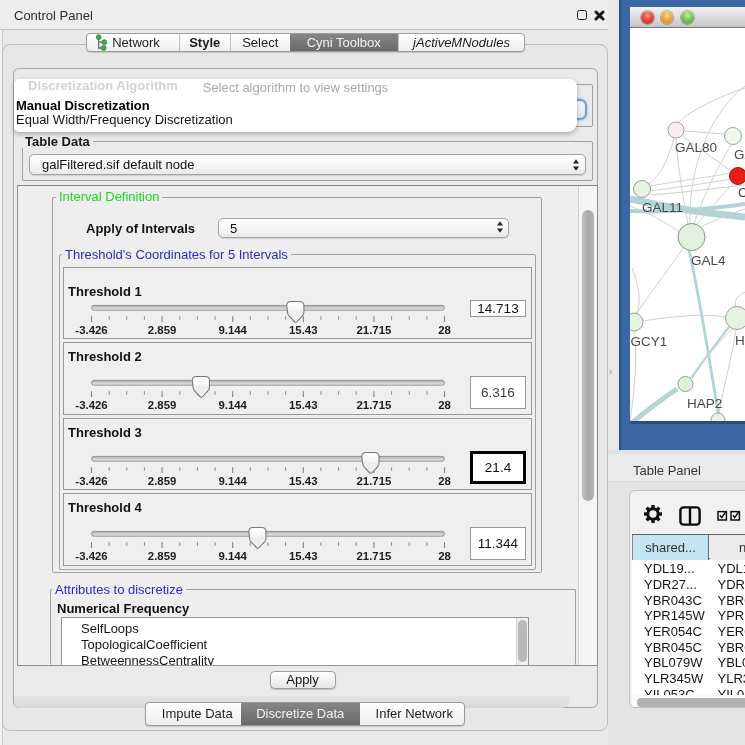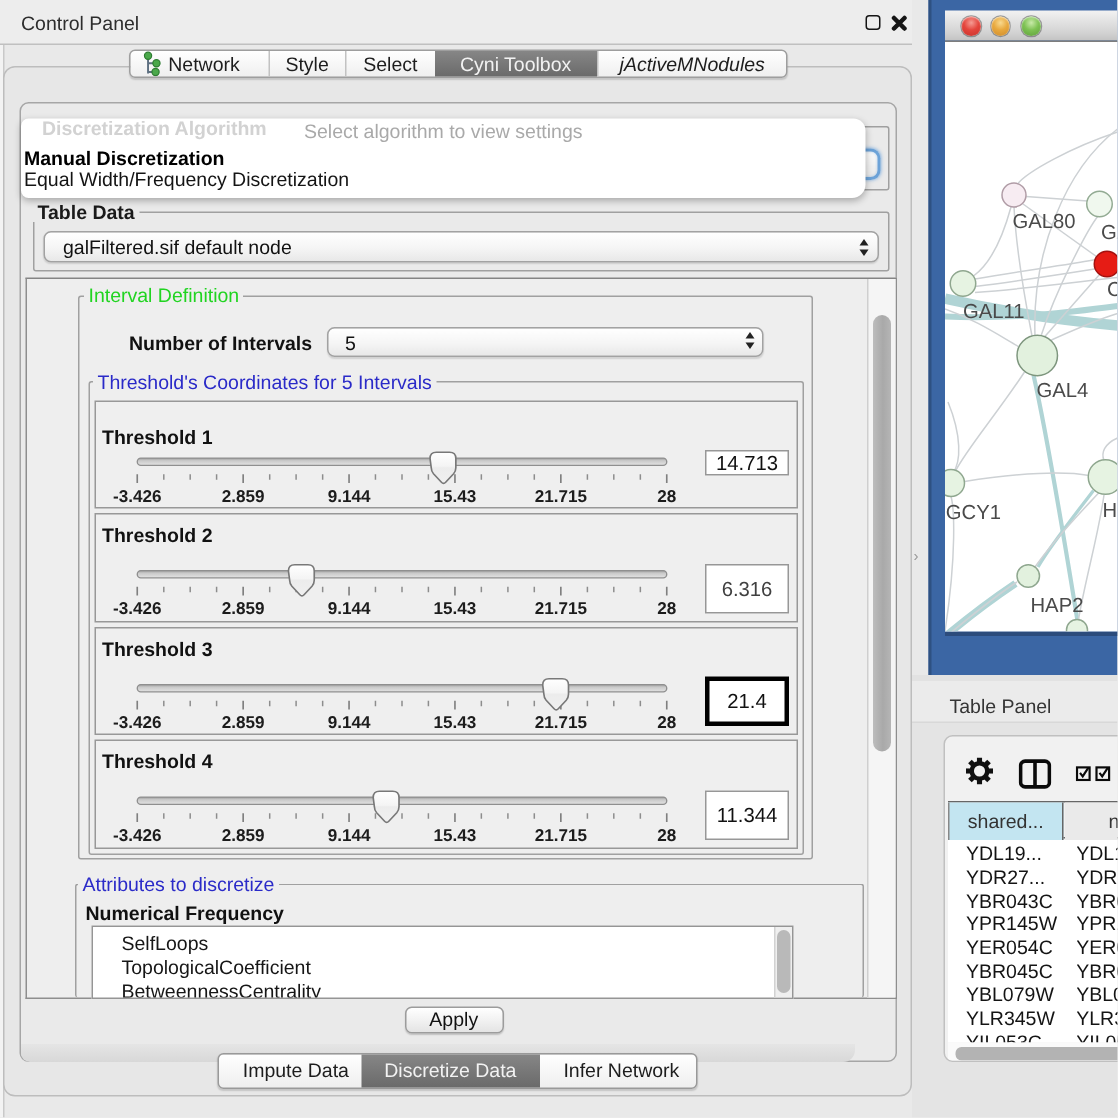--- a/index.html
+++ b/index.html
@@ -22,21 +22,21 @@
 <div class="a" style="left:2px;top:44px;width:605.5px;height:687px;background:#e7e7e7;border:1px solid #bdbdbd;border-radius:8px"></div>
 <div class="a" style="left:13px;top:68px;width:584.5px;height:640px;background:#eaeaea;border:1px solid #a6a6a6;border-radius:6px"></div>
 <div class="a" style="left:14px;top:696px;width:556px;height:11.5px;background:linear-gradient(#e5e5e5,#d8d8d8);border-radius:0 0 8px 6px"></div>
 <div class="a" style="left:86px;top:33px;width:439px;height:19px;background:linear-gradient(#ffffff,#efefef);border:1px solid #9e9e9e;border-radius:4px;box-shadow:0 1px 1px rgba(0,0,0,0.15)">
 <div class="tseg" style="left:0px;width:81px;"><svg width="13" height="17" viewBox="0 0 13 17" style="margin-right:4px">
         <path d="M3.7,4.5 V15 M3.7,8.2 H8.6 M3.7,14 H8.0" stroke="#5d6f80" stroke-width="1.3" fill="none"></path>
         <circle cx="3.7" cy="3.2" r="2.4" fill="#4aa84a" stroke="#2e7d32" stroke-width="0.8"></circle>
         <circle cx="9.3" cy="8.2" r="2.4" fill="#4aa84a" stroke="#2e7d32" stroke-width="0.8"></circle>
         <circle cx="8.7" cy="14" r="2.4" fill="#4aa84a" stroke="#2e7d32" stroke-width="0.8"></circle>
       </svg>Network</div>
-<div class="tseg" style="left:91.5px;width:51.5px;border-left:1px solid #c2c2c2;">Style</div>
+<div class="tseg" style="left:91.5px;width:51.5px;border-left:1px solid #c2c2c2;font-weight:bold;">Style</div>
 <div class="tseg" style="left:143px;width:59.5px;border-left:1px solid #c2c2c2;">Select</div>
 <div class="tseg dark" style="left:202.5px;width:108.5px;">Cyni Toolbox</div>
 <div class="tseg" style="left:311px;width:126px;border-left:1px solid #c2c2c2;font-style:italic;">jActiveMNodules</div>
 </div>
 <div class="gb" style="left:22px;top:84px;width:570.5px;height:42.5px;background:#eaeaea"></div>
 <div class="a" style="left:563px;top:98.5px;width:24px;height:21.5px;border:2.5px solid rgba(85,148,210,0.85);border-radius:6.5px;background:linear-gradient(#fbfbfb,#e9e9e9);box-shadow:0 0 2.5px rgba(74,144,217,0.7), inset 0 0 2px rgba(74,144,217,0.4)"></div>
 <div class="a" style="left:14px;top:79px;width:563px;height:53px;background:#ffffff;border-radius:5px 8px 9px 5px;box-shadow:0 2px 5px rgba(0,0,0,0.28);z-index:30"></div>
 <div class="a" style="left:28px;top:77.5px;font-size:13px;font-weight:bold;color:#d2d2d2;z-index:31">Discretization Algorithm</div>
 <div class="a" style="left:14px;top:79.5px;width:563px;text-align:center;font-size:13px;color:#a9a9a9;z-index:32">Select algorithm to view settings</div>
 <div class="a" style="left:16px;top:97.5px;font-size:13px;font-weight:bold;color:#000;z-index:32">Manual Discretization</div>
@@ -46,21 +46,21 @@
 <div class="combo" style="left:29px;top:154px;width:556.5px;height:20.5px;line-height:19px;padding-left:12px">galFiltered.sif default node</div>
 <svg class="a" style="left:572px;top:159px" width="8" height="12" viewBox="0 0 8 12">
     <path d="M4,0.3 L7,4.6 H1 Z" fill="#222"></path>
     <path d="M4,11.7 L7,7.4 H1 Z" fill="#222"></path>
   </svg>
 <div class="a" style="left:17px;top:185px;width:581px;height:481px;background:#eeeeee;border:1px solid #8e8e8e;border-top-color:#848484"></div>
 <div class="a" style="left:578px;top:186px;width:19px;height:479px;background:#f5f5f5;border-left:1px solid #cfcfcf"></div>
 <div class="a" style="left:582px;top:210px;width:12px;height:291px;background:linear-gradient(90deg,#bdbdbd,#a9a9a9 55%,#b5b5b5);border-radius:6px"></div>
 <div class="gb" style="left:52px;top:197px;width:490px;height:376px"></div>
 <div class="gt" style="left:56px;top:190px;background:#eeeeee;color:#21d421;z-index:5">Interval Definition</div>
-<div class="a" style="left:86px;top:220.5px;font-size:13px;font-weight:bold;color:#111">Number of Intervals</div>
+<div class="a" style="left:86px;top:220.5px;font-size:13px;font-weight:bold;color:#111">Apply of Intervals</div>
 <div class="combo" style="left:218px;top:217.5px;width:291px;height:20.5px;line-height:19px;padding-left:11px">5</div>
 <svg class="a" style="left:496px;top:221px" width="8" height="12" viewBox="0 0 8 12">
     <path d="M4,0.3 L7,4.6 H1 Z" fill="#222"></path>
     <path d="M4,11.7 L7,7.4 H1 Z" fill="#222"></path>
   </svg>
 <div class="gb" style="left:59px;top:254px;width:477px;height:316px"></div>
 <div class="gt" style="left:62px;top:247.5px;background:#eeeeee;color:#2a2ac8;z-index:5">Threshold's Coordinates for 5 Intervals</div>
 <div class="a" style="left:62.5px;top:266.5px;width:469.5px;height:72.5px;background:#efefef;border:1px solid #989898"></div>
 <div class="a" style="left:68px;top:284px;font-size:13px;font-weight:bold;color:#111">Threshold 1</div>
 <svg class="a" style="left:62.5px;top:294.5px" width="469.5" height="44" viewBox="0 0 469.5 44">

